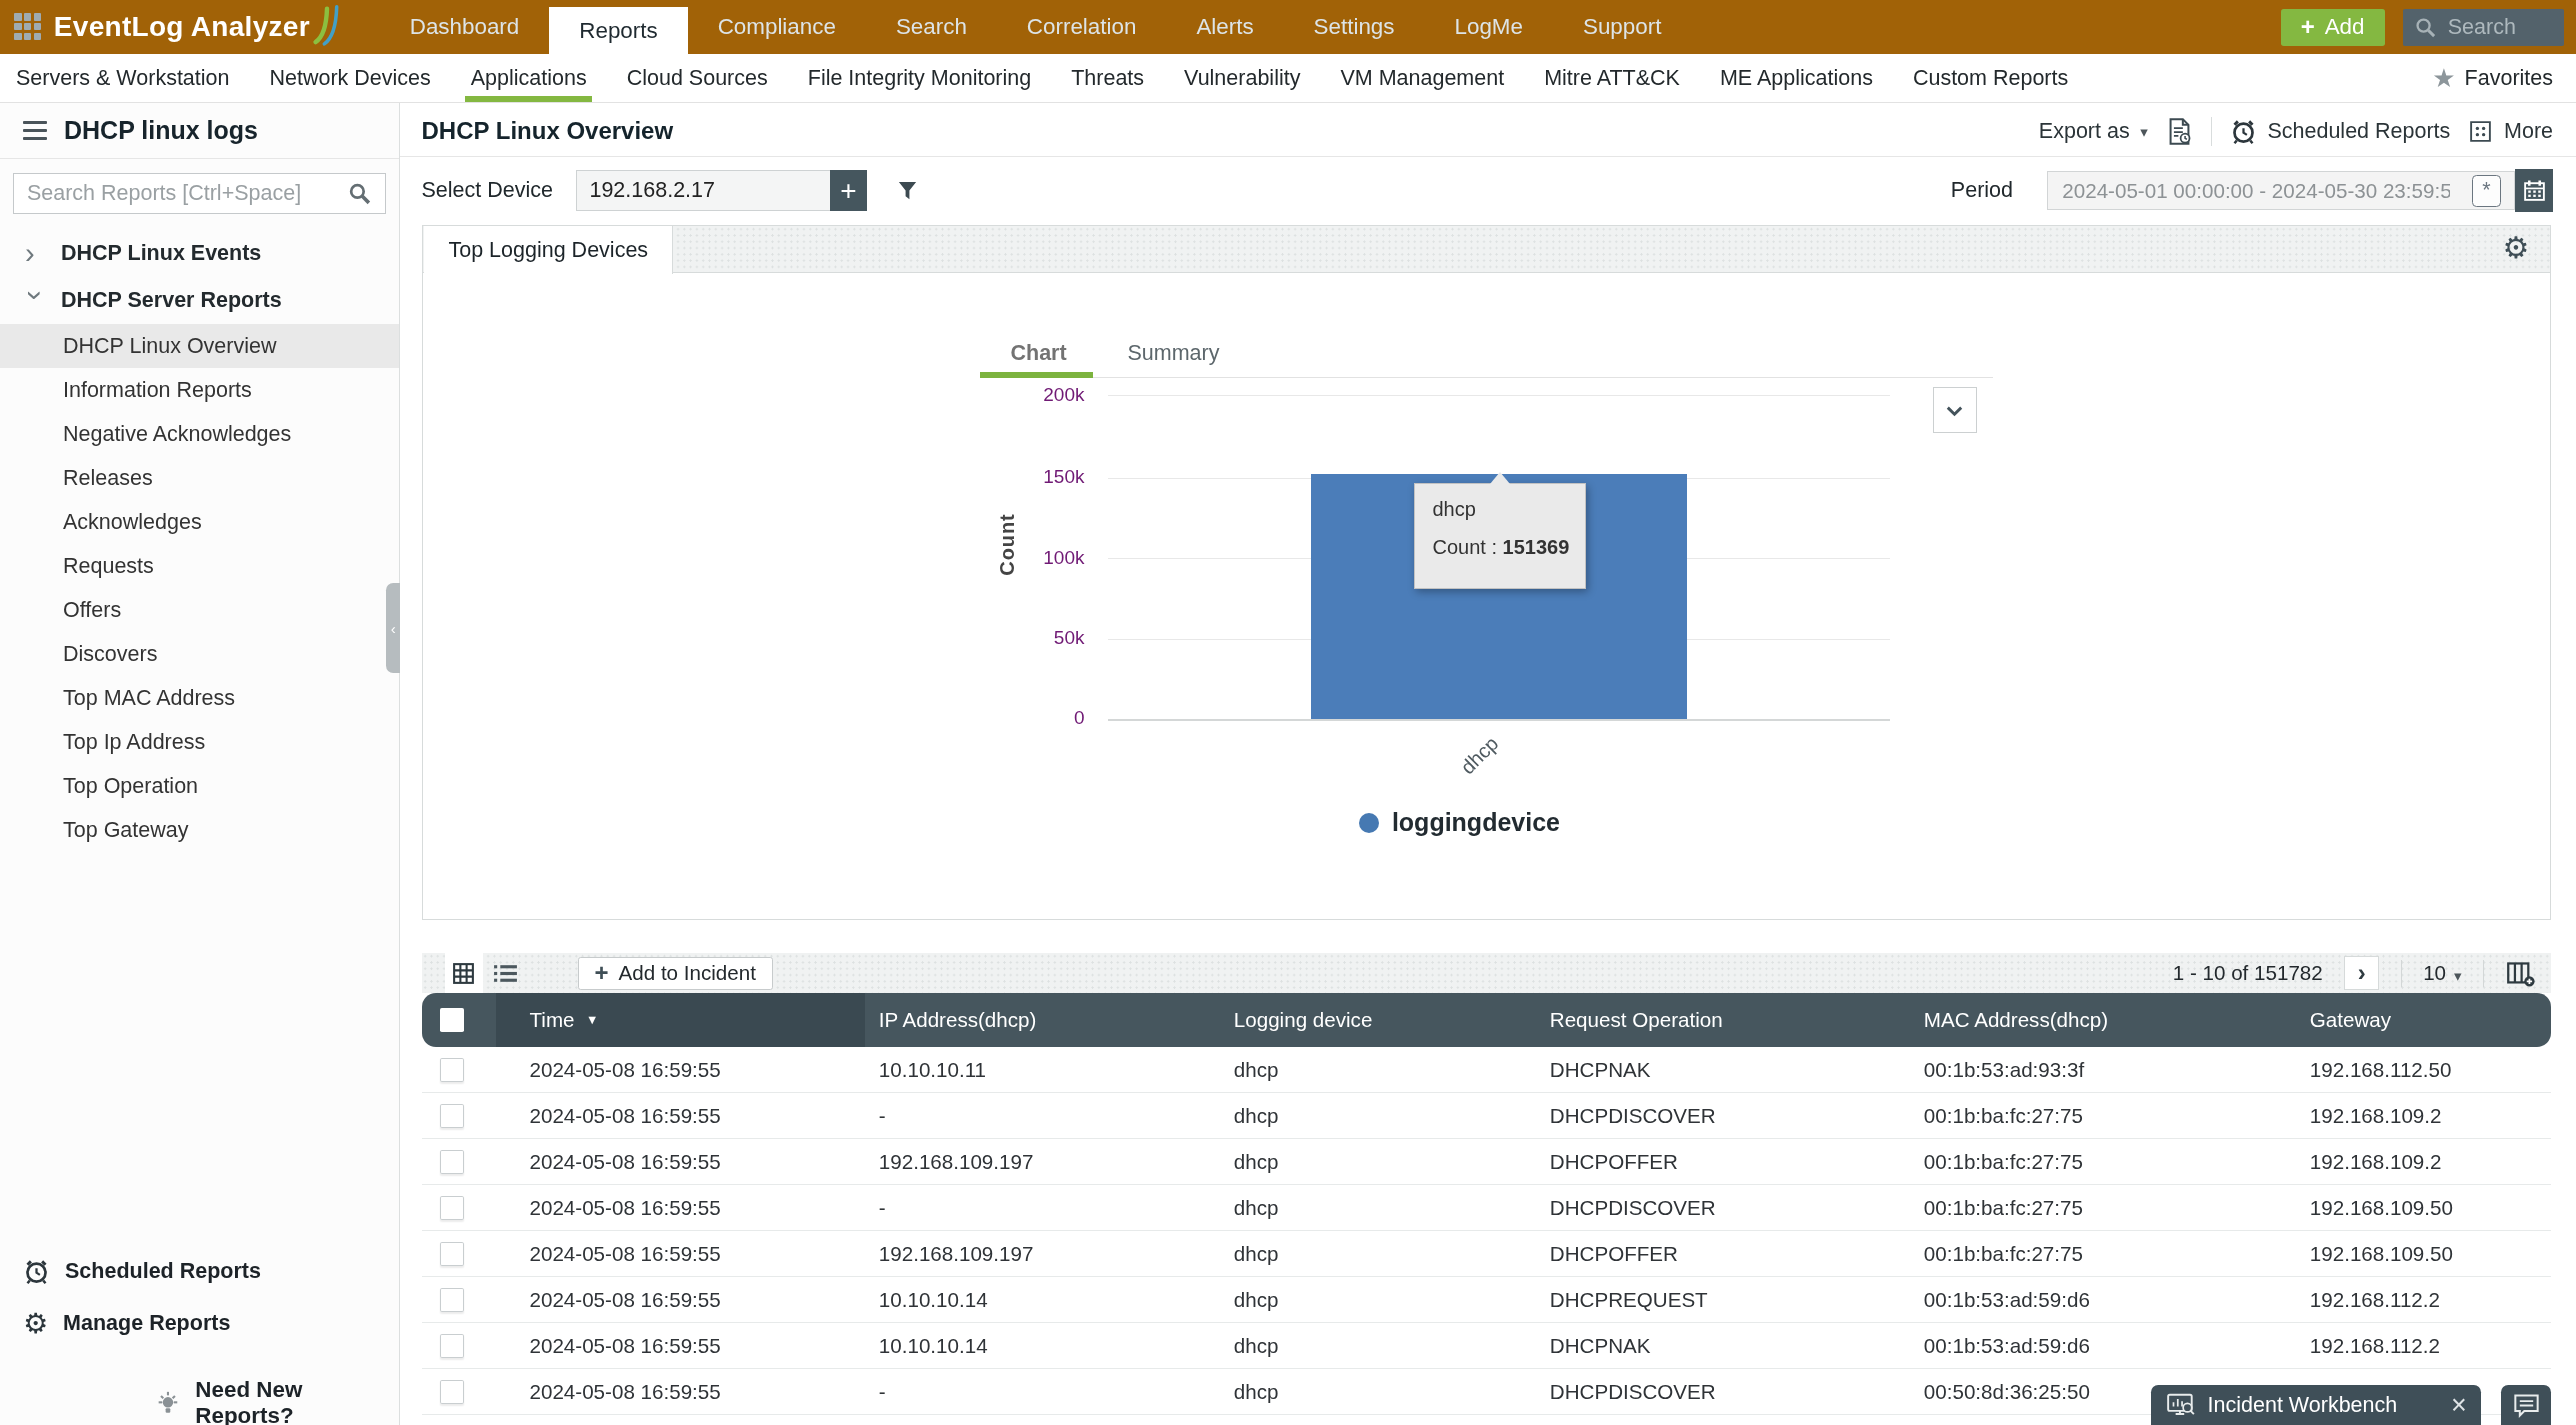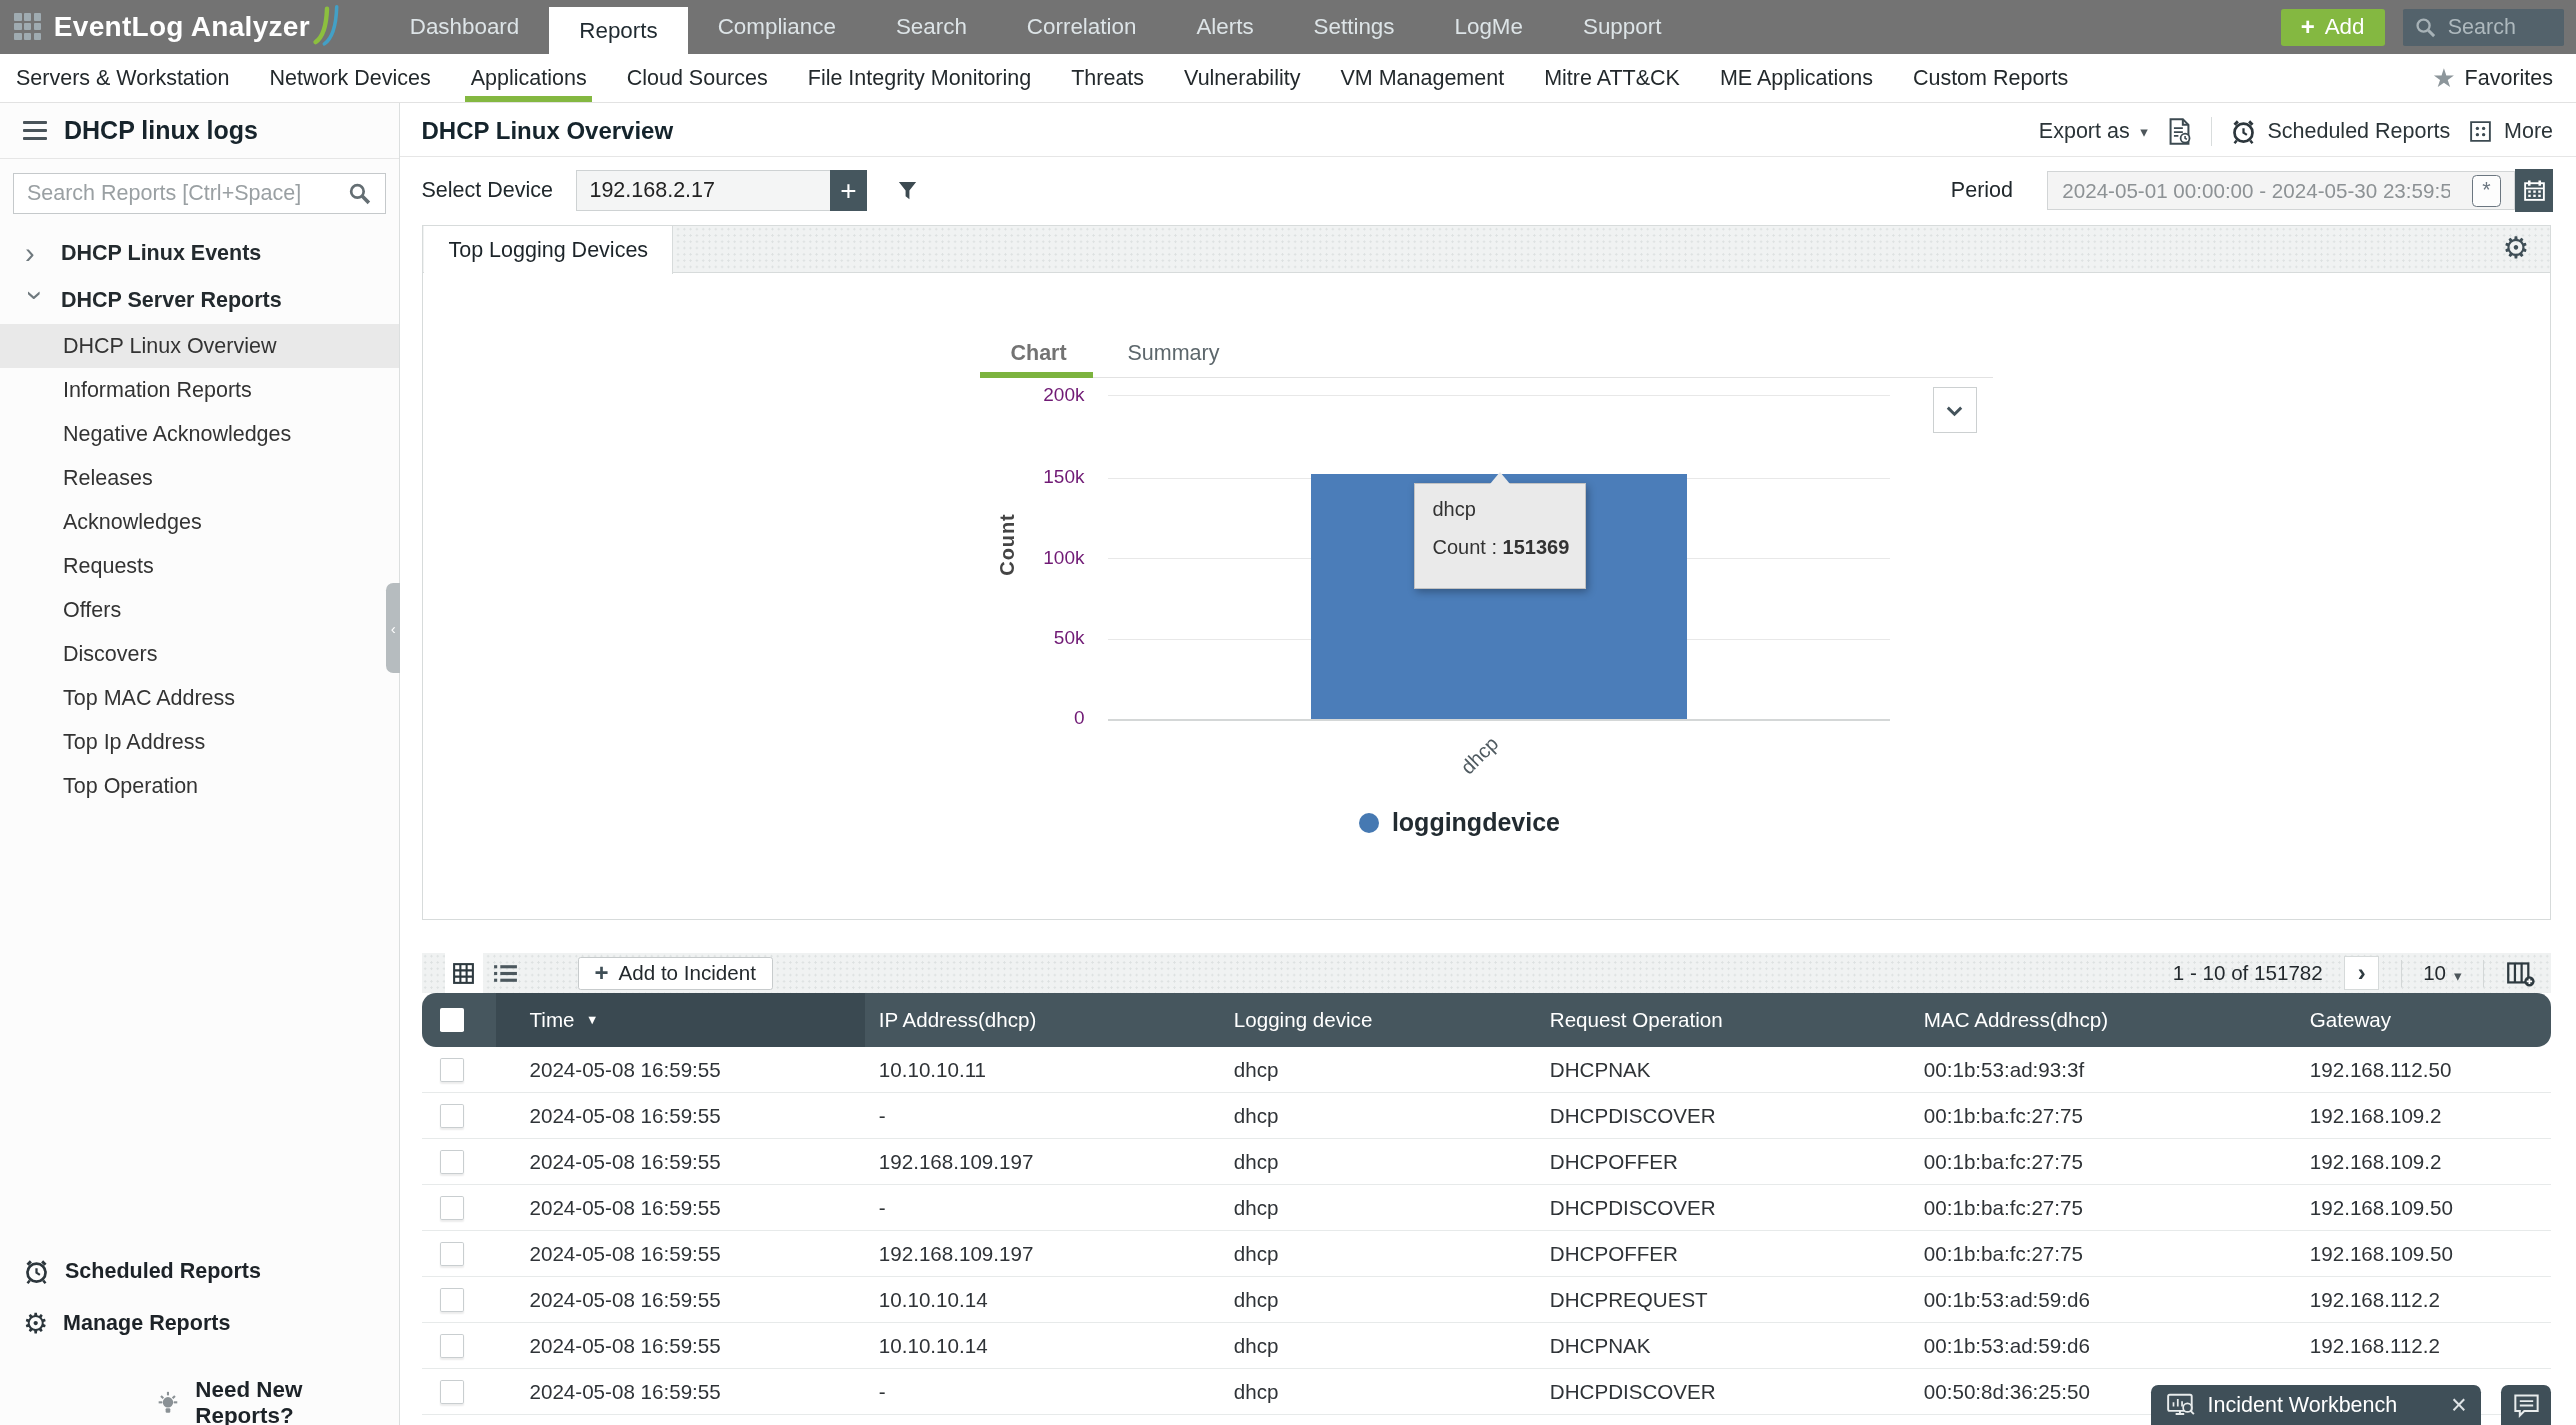--- a/index.html
+++ b/index.html
@@ -1,21 +1,21 @@
 <!DOCTYPE html>
 <html style="font-size:14.3px"><head>
 <meta charset="utf-8">
 <style>
   * { margin:0; padding:0; box-sizing:border-box; }
   html,body { background:#fff; }
   body { font-family:"Liberation Sans","DejaVu Sans",sans-serif; }
   #root { position:relative; width:2576px; height:1426px; overflow:hidden; background:#fff; }
 
   
-  .topbar { position:absolute; left:0; top:0; width:100%; height:54px; background:#737373; display:flex; align-items:stretch; z-index:30; }
+  .topbar { position:absolute; left:0; top:0; width:100%; height:54px; background:#a16207; display:flex; align-items:stretch; z-index:30; }
   .app-grid { width:27px; height:27px; margin:13.4px 12.5px 0 14.3px; display:grid; grid-template-columns:repeat(3,1fr); gap:2.7px; }
   .app-grid i { background:#9fabb1; border-radius:0.9px; }
   .logo-wrap { display:flex; align-items:center; }
   .logo-text { font-size:28px; font-weight:bold; color:#fff; letter-spacing:0.3px; }
   .logo-swoosh { margin-left:1.8px; margin-top:-5.4px; }
   .tb-nav { display:flex; align-items:stretch; margin-left:38px; }
   .tb-item { display:flex; align-items:center; padding:0 30px; font-size:22.4px; color:#dde4e7; }
   .tb-item.active { align-self:flex-end; height:47px; background:#fff; color:#1f2a30; }
   .tb-right { margin-left:auto; display:flex; align-items:center; gap:18px; margin-right:12.5px; }
   .add-btn { background:#84b841; color:#fff; font-size:22.4px; height:37px; padding:0 20px; border-radius:2.7px; display:flex; align-items:center; gap:10px; }
@@ -225,20 +225,21 @@
       <div class="tree-child">Information Reports</div>
       <div class="tree-child">Negative Acknowledges</div>
       <div class="tree-child">Releases</div>
       <div class="tree-child">Acknowledges</div>
       <div class="tree-child">Requests</div>
       <div class="tree-child">Offers</div>
       <div class="tree-child">Discovers</div>
       <div class="tree-child">Top MAC Address</div>
       <div class="tree-child">Top Ip Address</div>
       <div class="tree-child">Top Operation</div>
+      <div class="tree-child">Top Gateway</div>
     </div>
     <div class="sb-foot" style="top:1147px;">
       <svg width="27" height="27" viewBox="0 0 24 24">
           <circle cx="12" cy="13" r="8" fill="none" stroke="#2c363c" stroke-width="2.4"></circle>
           <path d="M12 9 v4 l3 2" fill="none" stroke="#2c363c" stroke-width="2"></path>
           <path d="M4 6 L7 3 M20 6 L17 3" stroke="#2c363c" stroke-width="2.6"></path>
           <path d="M6 20 L4 22.5 M18 20 L20 22.5" stroke="#2c363c" stroke-width="2.2"></path>
         </svg>
       <span>Scheduled Reports</span>
     </div>

